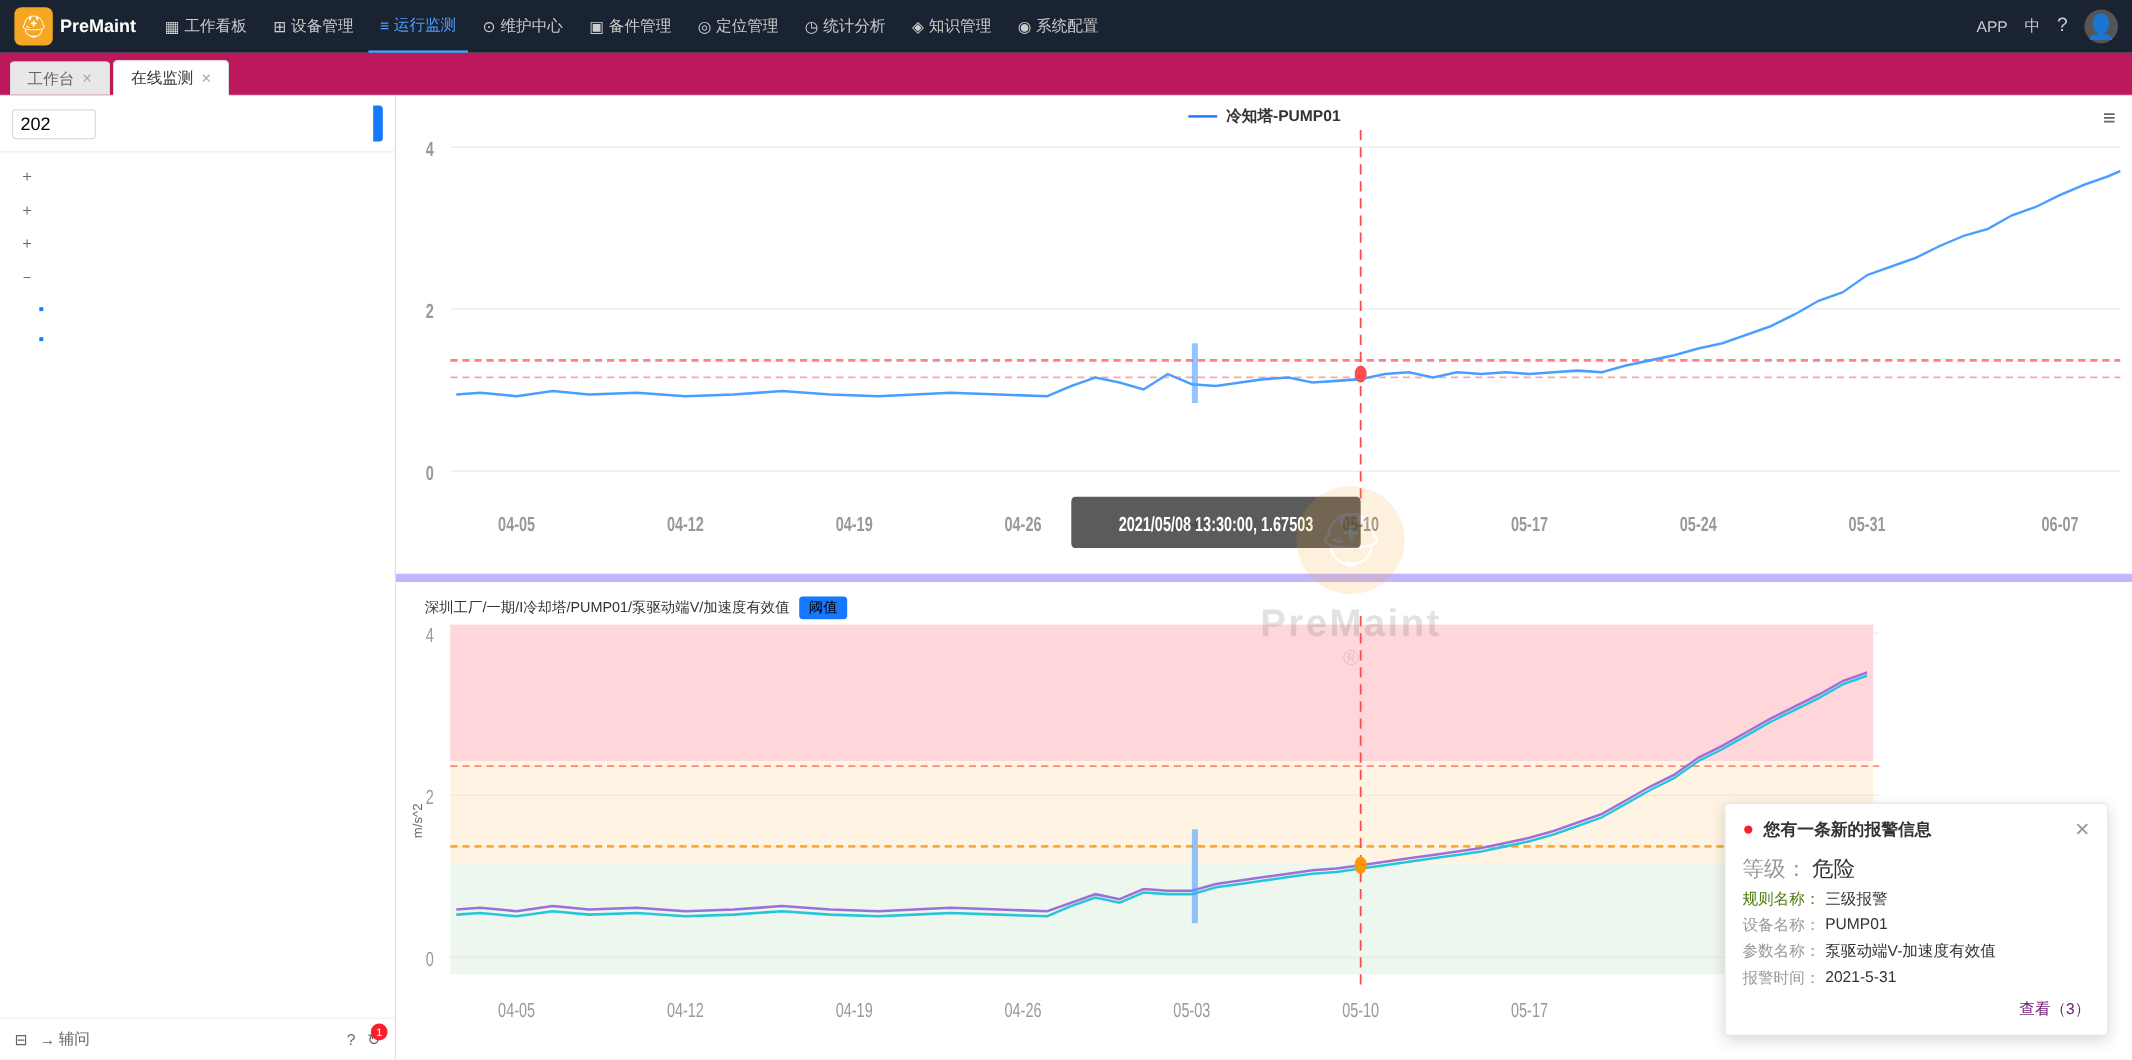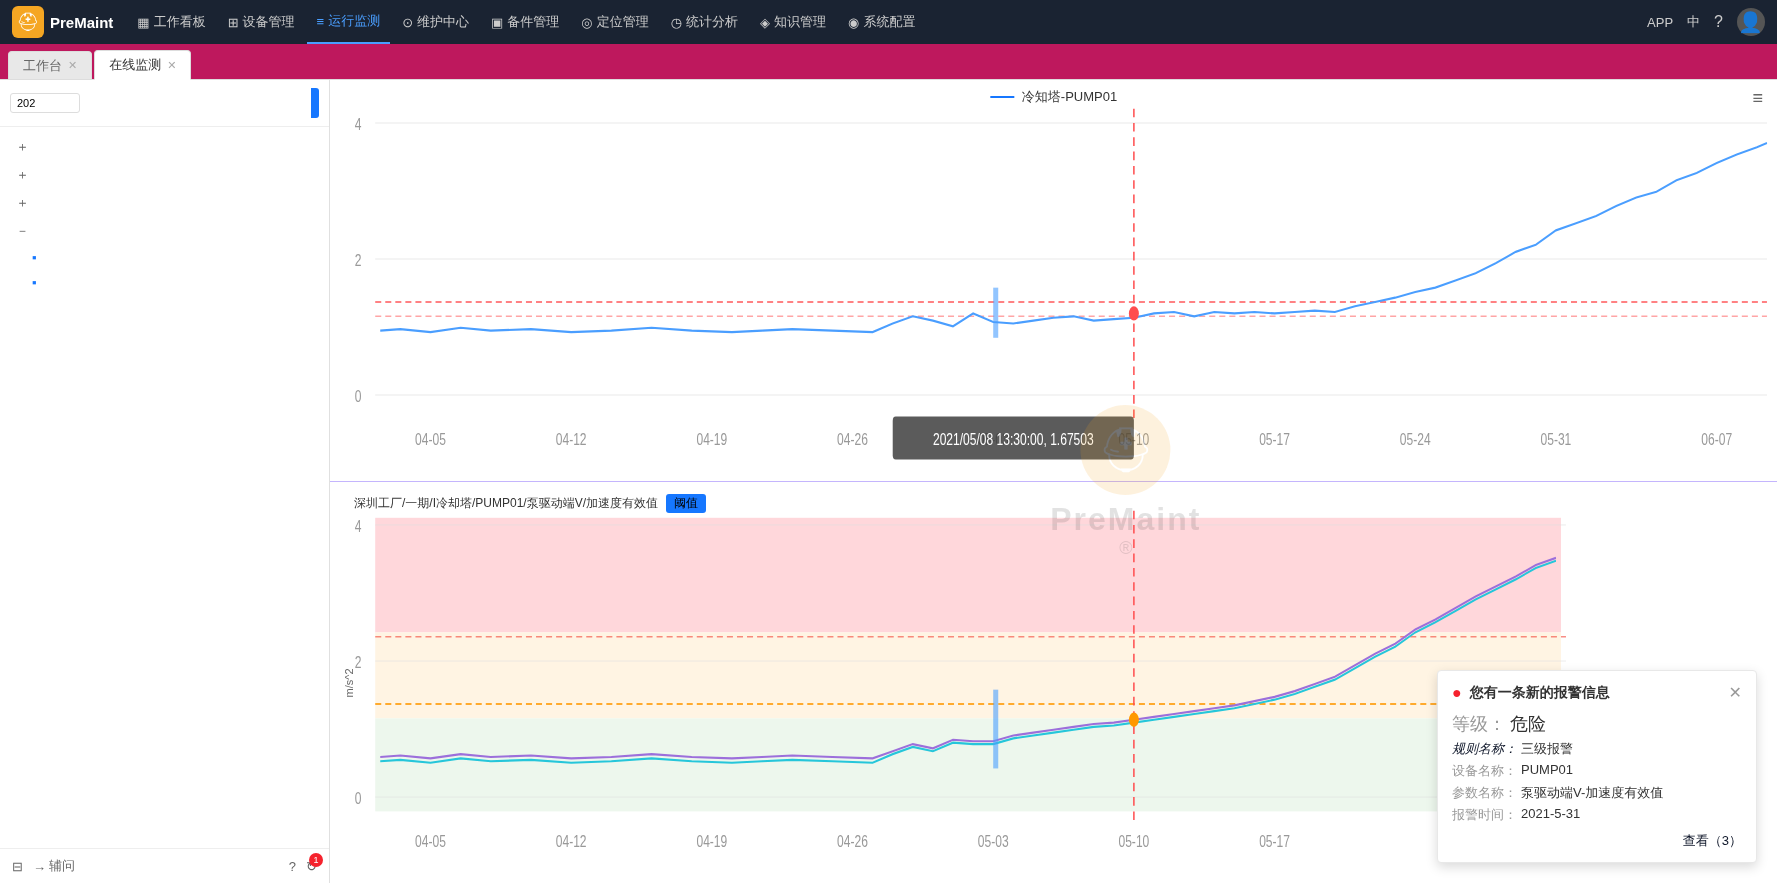--- a/index.html
+++ b/index.html
@@ -67,21 +67,21 @@
   <div style="margin-left:2px;padding:0 14px;height:30px;display:flex;align-items:center;gap:6px;background:#fff;border:1px solid #ddd;border-bottom:1px solid #fff;cursor:pointer;font-size:13px;color:#333;border-radius:4px 4px 0 0;margin-bottom:-1px;">
     <span>在线监测</span>
     <span style="color:#aaa;font-size:11px;cursor:pointer;">✕</span>
   </div>
 </div>
 
 <div style="display:flex;height:803px;overflow:hidden;">
 
   <div style="width:330px;background:#fff;border-right:1px solid #e0e0e0;display:flex;flex-direction:column;overflow:hidden;">
     <div style="padding:8px 10px;border-bottom:1px solid #eee;display:flex;align-items:center;gap:8px;">
-      <input type="text" style="width: 70px; padding: 3px 6px; border: 1px solid rgb(221, 221, 221); border-radius: 3px; font-size: 11px;" value="202">
+      <input type="text" style="width: 70px; padding: 3px 6px; border: 1px solid rgb(221, 221, 221); border-radius: 3px; font-size: 15px;" value="202">
       <div style="width:8px;height:30px;background:#1677ff;border-radius:0 3px 3px 0;margin-left:auto;"></div>
     </div>
 
     <div style="flex:1;overflow-y:auto;padding:6px 0;">
       <div style="padding:5px 12px 5px 16px;display:flex;align-items:center;gap:6px;color:#333;font-size:13px;cursor:pointer;">
         <span style="color:#666;font-size:13px;width:14px;">＋</span>
         <span></span>
       </div>
       <div style="padding:5px 12px 5px 16px;display:flex;align-items:center;gap:6px;color:#333;font-size:13px;cursor:pointer;">
         <span style="color:#666;font-size:13px;width:14px;">＋</span>
@@ -120,21 +120,21 @@
   </div>
 
   <div style="flex:1;display:flex;flex-direction:column;overflow:hidden;background:#fff;position:relative;">
 
     <div style="position:absolute;top:50%;left:55%;transform:translate(-50%,-50%);opacity:0.15;pointer-events:none;z-index:10;display:flex;flex-direction:column;align-items:center;">
       <div style="width:90px;height:90px;background:#f5a623;border-radius:50%;display:flex;align-items:center;justify-content:center;color:white;font-size:44px;">⛑</div>
       <div style="font-size:32px;font-weight:bold;color:#444;margin-top:6px;letter-spacing:2px;">PreMaint</div>
       <div style="font-size:18px;color:#444;">®</div>
     </div>
 
-    <div style="flex:1;border-bottom:1px solid #c4b5fd;position:relative;min-height:280px;">
+    <div style="flex:1;border-bottom:7px solid #c4b5fd;position:relative;min-height:280px;font-weight:bold;">
       <div style="position:absolute;top:8px;left:50%;transform:translateX(-50%);display:flex;align-items:center;gap:8px;font-size:13px;color:#333;z-index:5;">
         <span style="display:inline-block;width:24px;height:2px;background:#1677ff;"></span>
         <span>冷知塔-PUMP01</span>
       </div>
       <span style="position:absolute;top:8px;right:14px;cursor:pointer;color:#666;font-size:18px;z-index:5;">≡</span>
 
       <svg style="width:100%;height:100%;position:absolute;top:0;left:0;" viewBox="0 0 1440 280" preserveAspectRatio="none">
 
         <rect width="1440" height="280" fill="white"></rect>
 
@@ -226,36 +226,36 @@
           <span style="color:#f5222d;font-size:16px;">●</span>
           <span style="font-size:14px;font-weight:600;color:#333;flex:1;">您有一条新的报警信息</span>
           <span style="color:#999;cursor:pointer;font-size:16px;">✕</span>
         </div>
 
         <div style="display:flex;gap:4px;margin-bottom:4px;font-size:18px;">
           <span style="color:#999;">等级：</span>
           <span style="color:#333;">危险</span>
         </div>
         <div style="display:flex;gap:4px;margin-bottom:4px;font-size:13px;">
-          <span style="color:#0f172a;font-style:italic;">规则名称：</span>
+          <span style="color:#4d7c0f;">规则名称：</span>
           <span style="color:#333;">三级报警</span>
         </div>
         <div style="display:flex;gap:4px;margin-bottom:4px;font-size:13px;">
           <span style="color:#999;text-align:right;">设备名称：</span>
           <span style="color:#333;">PUMP01</span>
         </div>
         <div style="display:flex;gap:4px;margin-bottom:4px;font-size:13px;">
           <span style="color:#999;">参数名称：</span>
           <span style="color:#333;">泵驱动端V-加速度有效值</span>
         </div>
         <div style="display:flex;gap:4px;margin-bottom:4px;font-size:13px;">
           <span style="color:#999;">报警时间：</span>
           <span style="color:#333;">2021-5-31</span>
         </div>
 
         <div style="display:flex;justify-content:flex-end;margin-top:8px;">
-          <span style="color:#0f172a;cursor:pointer;font-size:13px;">查看（3）</span>
+          <span style="color:#701a75;cursor:pointer;font-size:13px;">查看（3）</span>
         </div>
       </div>
     </div>
 
   </div>
 </div>
 
 </body></html>

